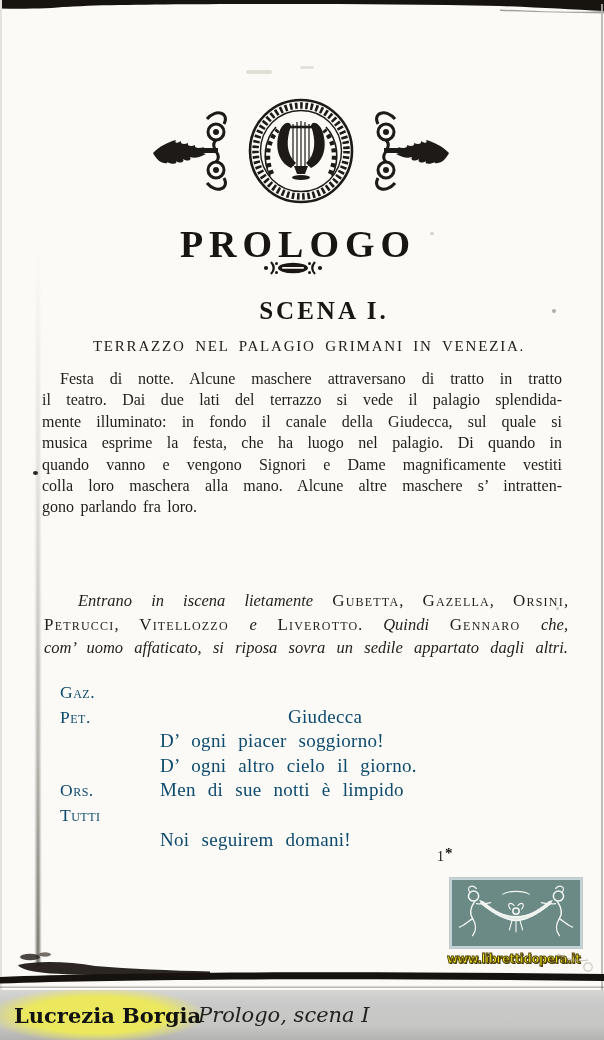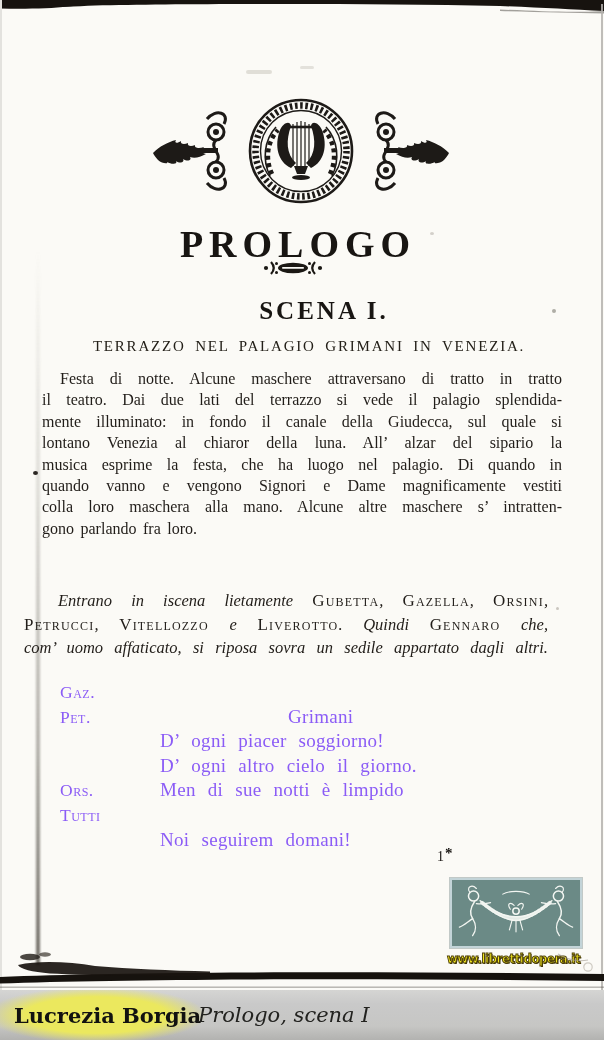--- a/index.html
+++ b/index.html
@@ -53,30 +53,30 @@
   .stage{
     position:absolute;left:42px;top:368px;width:520px;
     font-size:16px;line-height:21.4px;word-spacing:2.5px;color:#211d19;
   }
   .jline{text-align:justify;text-align-last:justify;-moz-text-align-last:justify;white-space:normal;}
   .jline.first{text-indent:18px;}
   .jline.last{text-align-last:left;}
 
   
   .entrance{
-    position:absolute;left:24px;top:589px;width:524px;
+    position:absolute;left:44px;top:589px;width:524px;
     font-size:16.5px;line-height:23.5px;color:#211d19;word-spacing:2px;
   }
   .eline{text-align:justify;text-align-last:justify;-moz-text-align-last:justify;}
   .eline.first{padding-left:34px;}
   .eline .it{font-style:italic;}
   .eline .sc{font-style:normal;font-variant:small-caps;letter-spacing:1.2px;font-size:17px;}
 
   
-  .dialogue{position:absolute;left:45px;top:680px;width:525px;font-size:19px;color:#8b5cf6;}
+  .dialogue{position:absolute;left:45px;top:680px;width:525px;font-size:19px;color:#0c4a6e;}
   .drow{display:flex;height:24.6px;line-height:24.6px;}
   .spk{width:115px;padding-left:15px;box-sizing:border-box;font-variant:small-caps;font-size:17.5px;letter-spacing:.5px;flex:none;}
   .txt{flex:1;word-spacing:7px;letter-spacing:.3px;}
   .dc{font-size:34px;line-height:24.6px;letter-spacing:0;}
 
   .page-mark{position:absolute;left:437px;top:845px;font-size:14px;color:#15120f;}
   .page-mark .ast{font-weight:bold;font-size:15px;vertical-align:3px;margin-left:1px;}
 
   
   .wm-panel{
@@ -194,40 +194,39 @@
     </g>
   </svg>
 
   <div class="scena">SCENA I.</div>
   <div class="scene-loc">TERRAZZO NEL PALAGIO GRIMANI IN VENEZIA.</div>
 
   <div class="stage">
       <div class="jline first">Festa di notte. Alcune maschere attraversano di tratto in tratto</div>
       <div class="jline">il teatro. Dai due lati del terrazzo si vede il palagio splendida-</div>
       <div class="jline">mente illuminato: in fondo il canale della Giudecca, sul quale si</div>
-      <div class="jline">lontano Venezia al chiaror della luna. All’ alzar del sipario la</div>
       <div class="jline">musica esprime la festa, che ha luogo nel palagio. Di quando in</div>
       <div class="jline">quando vanno e vengono Signori e Dame magnificamente vestiti</div>
       <div class="jline">colla loro maschera alla mano. Alcune altre maschere s’ intratten-</div>
       <div class="jline last">gono parlando fra loro.</div>
     </div>
 
   <div class="entrance">
       <div class="eline first"><span class="it">Entrano in iscena lietamente </span><span class="sc">Gubetta</span><span class="it">, </span><span class="sc">Gazella</span><span class="it">, </span><span class="sc">Orsini</span><span class="it">,</span></div>
       <div class="eline"><span class="sc">Petrucci</span><span class="it">, </span><span class="sc">Vitellozzo</span><span class="it"> e </span><span class="sc">Liverotto</span><span class="it">. Quindi </span><span class="sc">Gennaro</span><span class="it"> che,</span></div>
       <div class="eline"><span class="it">com’ uomo affaticato, si riposa sovra un sedile appartato dagli altri.</span></div>
     </div>
 
   <div class="dialogue">
       <div class="drow">
         <div class="spk">Gaz.</div>
       </div>
       <div class="drow">
         <div class="spk">Pet.</div>
-        <div class="txt" style="padding-left: 128px;">Grimani</div>
+        <div class="txt" style="padding-left: 128px;">Giudecca</div>
       </div>
       <div class="drow">
         <div class="spk"></div>
         <div class="txt">D’ ogni piacer soggiorno!</div>
       </div>
       <div class="drow">
         <div class="spk"></div>
         <div class="txt">D’ ogni altro cielo il giorno.</div>
       </div>
       <div class="drow">

